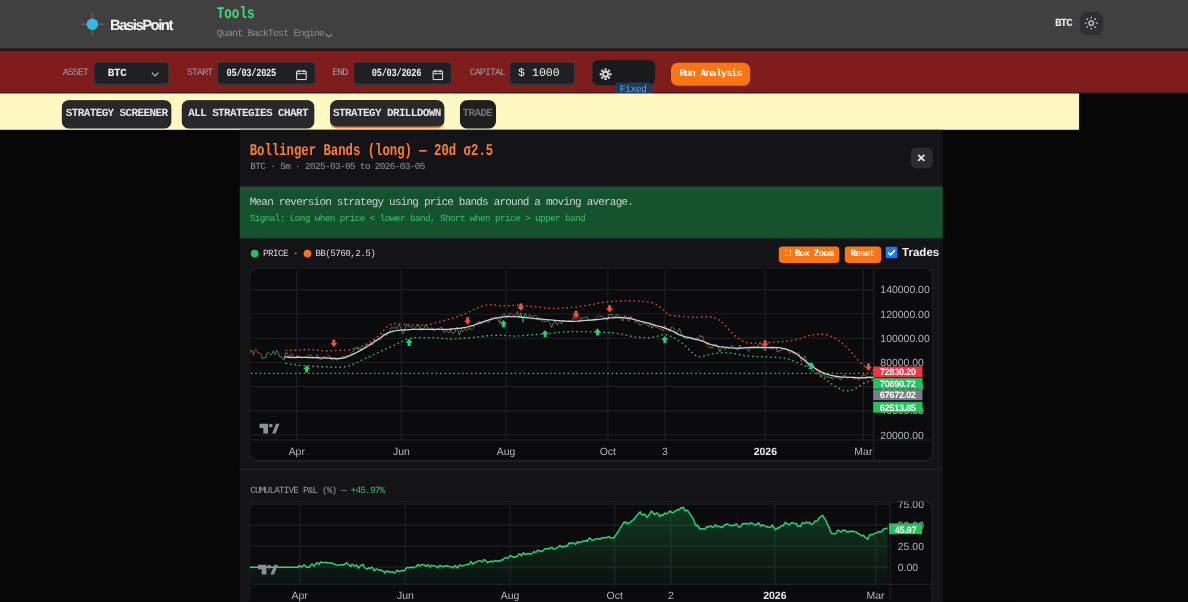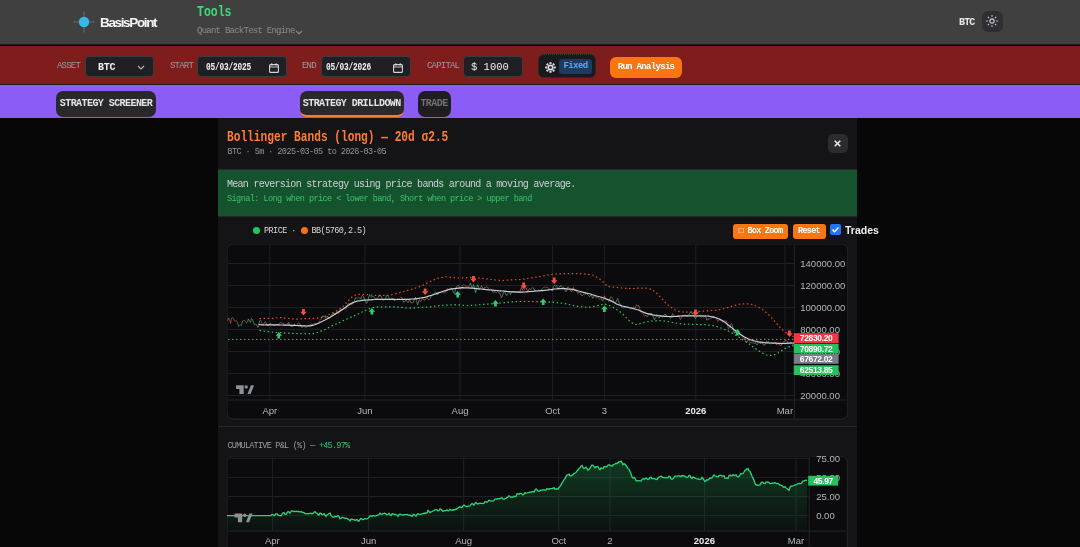--- a/index.html
+++ b/index.html
@@ -28,45 +28,45 @@
   border-bottom:1px solid #1d1d20; }
 .lbl { position:absolute; top:14.5px; font-size:9px; color:#9a9aa0; letter-spacing:-0.8px; }
 .dtx { display:inline-block; transform:scaleX(0.787); transform-origin:0 50%; font-weight:bold; }
 .inp { position:absolute; top:10px; height:21px; background:#202024; border:1px solid #3a3a40;
   border-radius:4px; color:#f0f0f2; font-size:10px; letter-spacing:-0.3px; }
 #runbtn { position:absolute; left:610px; top:11px; width:72px; height:21px; background:#f97613;
   border-radius:6px; color:#fff; font-size:9px; font-weight:bold; letter-spacing:-0.68px;
   text-align:center; line-height:21px; }
 #fixedgrp { position:absolute; left:538px; top:8px; width:58px; height:24px;
   border:1px dotted #3a3a41; border-radius:6px; background:#1a1a1d; }
-#fixedchip { position:absolute; left:20px; top:4px; width:33px; height:15px; background:#1d3a5f;
-  border-radius:3px; color:#64a8ed; font-size:9px; font-weight:bold; letter-spacing:-0.6px;
+#fixedchip { position:absolute; left:20px; top:20px; width:33px; height:15px; background:#1d3a5f;
+  border-radius:3px; color:#64a8ed; font-size:9px; font-weight:normal; letter-spacing:-0.6px;
   text-align:center; line-height:15px; }
 
 
-#tabs { position:absolute; left:0; top:85px; width:1080px; height:33px; background:#8b5cf6;padding-left:14px; }
+#tabs { position:absolute; left:0; top:85px; width:981px; height:33px; background:#fef9c3;padding-left:14px; }
 .tab { position:absolute; top:5.5px; height:26px; background:#29292c; border-radius:7px;
   color:#e4e4e6; font-size:10px; font-weight:bold; letter-spacing:-0.56px; text-align:center;
   line-height:25px; border-bottom:2px solid transparent; }
 .tab.on { border-bottom:2px solid #ff7a26; }
 .tab.dim { background:#1e1e21; color:#6f6f75; }
 
 
 #panel { position:absolute; left:218px; top:118px; width:639px; height:429px; background:#141417; }
 #ptitle { position:absolute; left:9px; top:11px; font-size:15px; font-weight:bold; color:#ff7c33;
   transform:scaleX(0.745); transform-origin:left; white-space:nowrap; }
 #psub { position:absolute; left:9.5px; top:29px; font-size:8.5px; color:#92929a; letter-spacing:-0.57px; }
 #closebtn { position:absolute; left:610px; top:15.5px; width:19.5px; height:19.5px; background:#2c2c30;
   border-radius:5px; }
 #descbox { position:absolute; left:0; top:50.6px; width:639px; height:48.3px; background:#14532d;
   border-top:1px solid #26262b; border-bottom:1px solid #26262b; }
 #desc1 { position:absolute; left:9px; top:9.5px; font-size:10px; color:#cfcfd4; letter-spacing:-0.72px; }
 #desc2 { position:absolute; left:9px; top:24px; font-size:8.5px; color:#3cc06e; letter-spacing:-0.55px; }
 .dot { position:absolute; width:7px; height:7px; border-radius:50%; }
-#legrow { position:absolute; left:0; top:99px; width:639px; height:27px;margin-left:25px; }
+#legrow { position:absolute; left:0; top:99px; width:639px; height:27px; }
 .obtn { position:absolute; top:7px; height:14.5px; background:#f97613; border-radius:3px;
   color:#fff; font-size:8.5px; font-weight:bold; letter-spacing:-0.75px; text-align:center; }
 #pnlrow { position:absolute; left:0; top:308px; width:639px; border-top:1px solid #242429; height:1px; }
 #pnllbl { position:absolute; left:9.5px; top:322.5px; font-size:8.5px; color:#9a9aa2; letter-spacing:-0.75px; }
 </style></head>
 <body>
 <div id="hdr">
   <svg class="abs" style="left:73px;top:10.5px" width="22" height="22" viewBox="0 0 22 22">
     <line x1="11" y1="0.5" x2="11" y2="6.5" stroke="#5a5f66" stroke-width="1.4"></line>
     <line x1="11" y1="15.5" x2="11" y2="21.5" stroke="#5a5f66" stroke-width="1.4"></line>
@@ -106,21 +106,21 @@
   <div class="lbl" style="left:170px">START</div>
   <div class="inp" style="left:197px;width:90px;line-height:21px;padding-left:8px"><span class="dtx">05/03/2025</span>
     <svg class="abs" style="right:7px;top:5.5px" width="10" height="10" viewBox="0 0 10 10">
         <rect x="0.6" y="1.6" width="8.8" height="7.8" rx="1" fill="none" stroke="#d5d5da" stroke-width="1.1"></rect>
         <line x1="2.8" y1="0.3" x2="2.8" y2="2.6" stroke="#d5d5da" stroke-width="1.1"></line>
         <line x1="7.2" y1="0.3" x2="7.2" y2="2.6" stroke="#d5d5da" stroke-width="1.1"></line>
         <line x1="0.6" y1="4" x2="9.4" y2="4" stroke="#d5d5da" stroke-width="0.9"></line>
       </svg>
   </div>
   <div class="lbl" style="left:302px">END</div>
-  <div class="inp" style="left:321px;width:90px;line-height:21px;padding-left:4px"><span class="dtx">05/03/2026</span>
+  <div class="inp" style="left:321px;width:90px;line-height:21px;padding-left:16px"><span class="dtx">05/03/2026</span>
     <svg class="abs" style="right:7px;top:5.5px" width="10" height="10" viewBox="0 0 10 10">
         <rect x="0.6" y="1.6" width="8.8" height="7.8" rx="1" fill="none" stroke="#d5d5da" stroke-width="1.1"></rect>
         <line x1="2.8" y1="0.3" x2="2.8" y2="2.6" stroke="#d5d5da" stroke-width="1.1"></line>
         <line x1="7.2" y1="0.3" x2="7.2" y2="2.6" stroke="#d5d5da" stroke-width="1.1"></line>
         <line x1="0.6" y1="4" x2="9.4" y2="4" stroke="#d5d5da" stroke-width="0.9"></line>
       </svg>
   </div>
   <div class="lbl" style="left:427px">CAPITAL</div>
   <div class="inp" style="left:463px;width:60px;line-height:21px;padding-left:7px;font-size:10.5px;letter-spacing:0">$ 1000</div>
   <div id="fixedgrp">
@@ -138,20 +138,21 @@
       <circle cx="6.5" cy="6.5" r="3.1" fill="#dcdce2"></circle>
       <circle cx="6.5" cy="6.5" r="1.35" fill="#1a1a1d"></circle>
     </svg>
     <div id="fixedchip">Fixed</div>
   </div>
   <div id="runbtn">Run Analysis</div>
 </div>
 
 <div id="tabs">
   <div class="tab" style="left:56px;width:100px">STRATEGY SCREENER</div>
+  <div class="tab" style="left:165px;width:121px">ALL STRATEGIES CHART</div>
   <div class="tab on" style="left:300px;width:103.5px">STRATEGY DRILLDOWN</div>
   <div class="tab dim" style="left:417.5px;width:33px">TRADE</div>
 </div>
 
 <div id="panel">
   <div id="ptitle">Bollinger Bands (long) — 20d σ2.5</div>
   <div id="psub">BTC · 5m · 2025-03-05 to 2026-03-05</div>
   <div id="closebtn"><svg style="margin:6.2px" width="7" height="7" viewBox="0 0 7 7">
         <path d="M0.7 0.7L6.3 6.3M6.3 0.7L0.7 6.3" stroke="#e8e8ec" stroke-width="1.6"></path>
       </svg></div>

